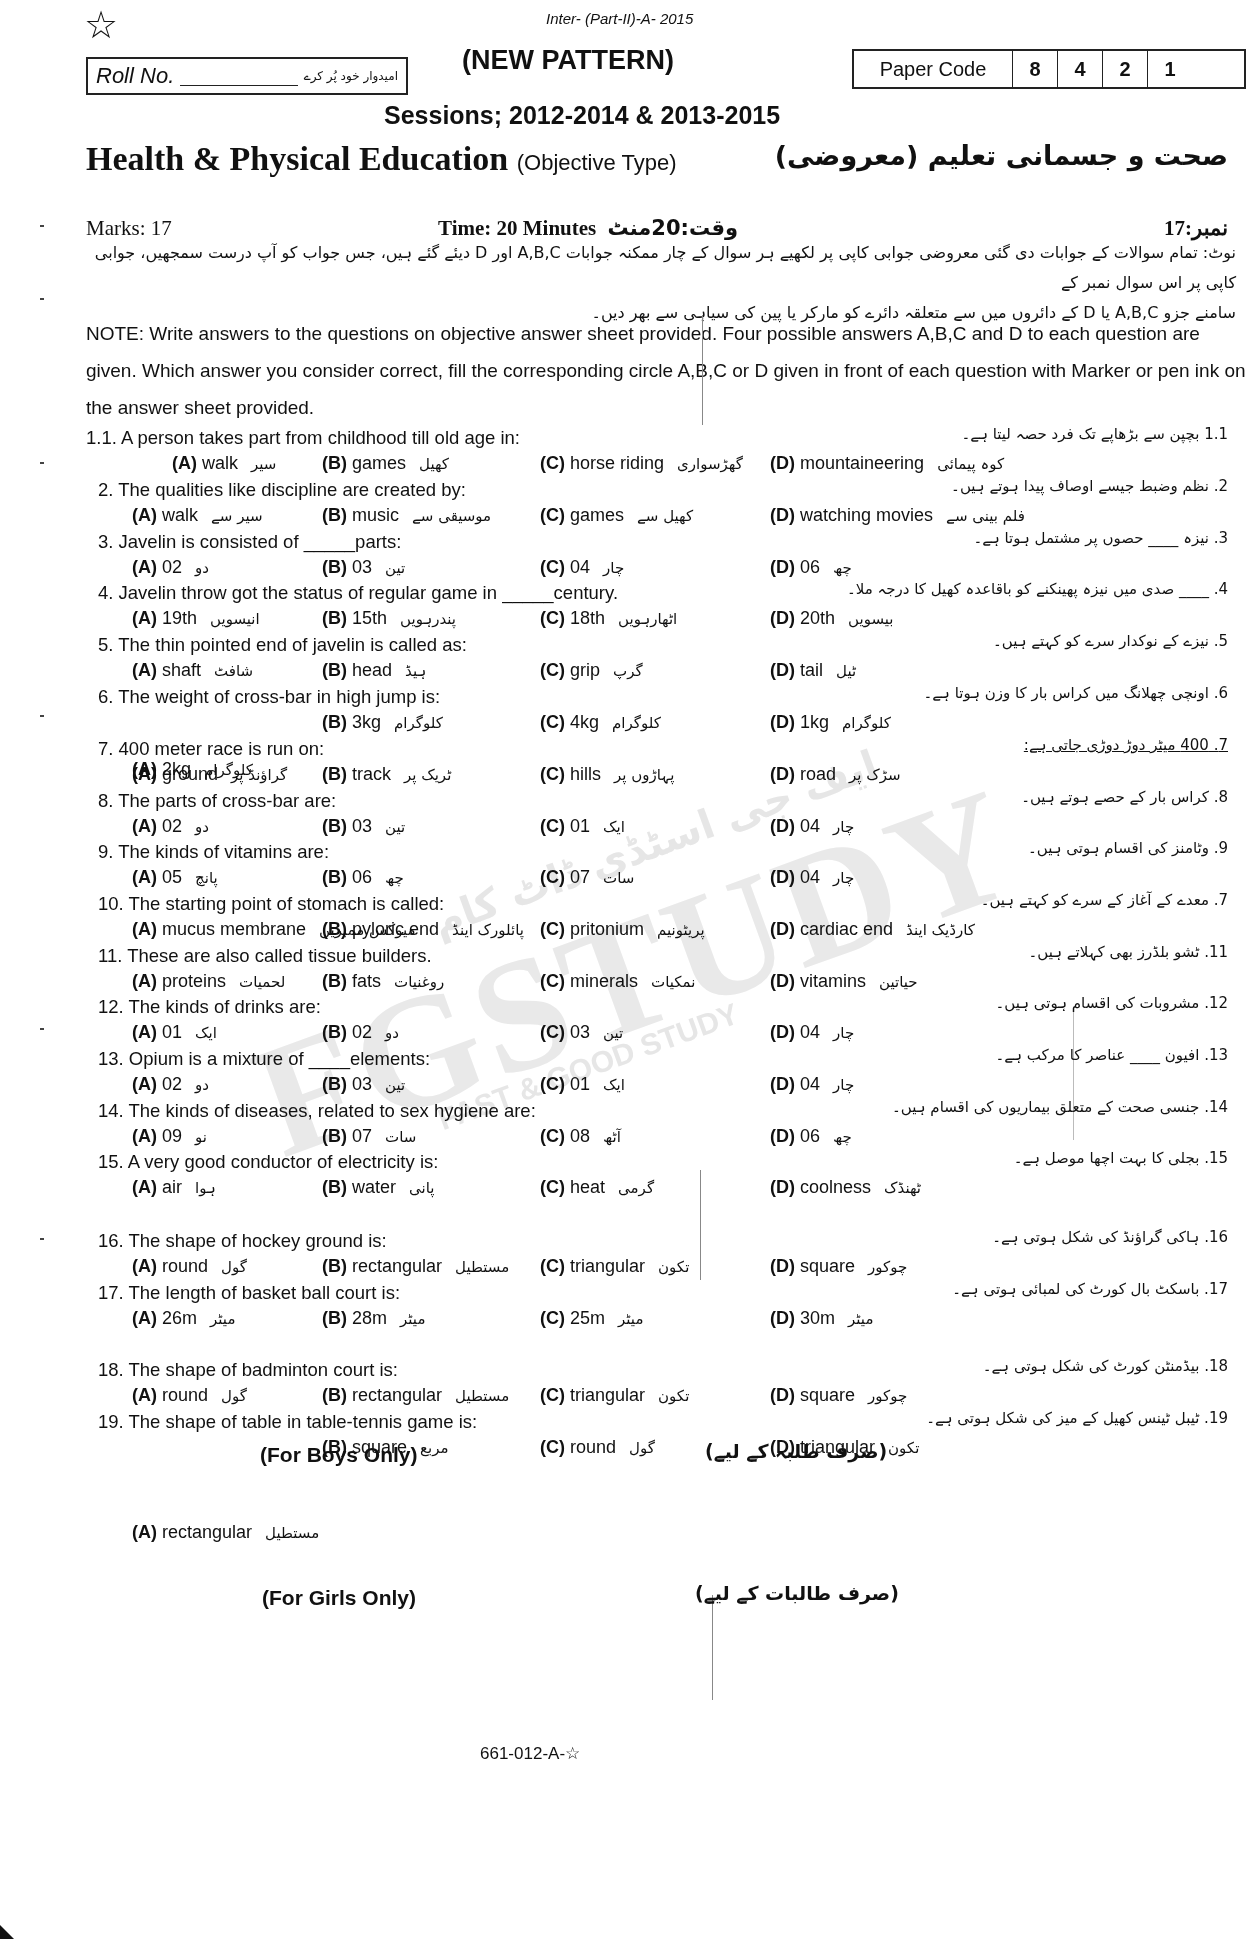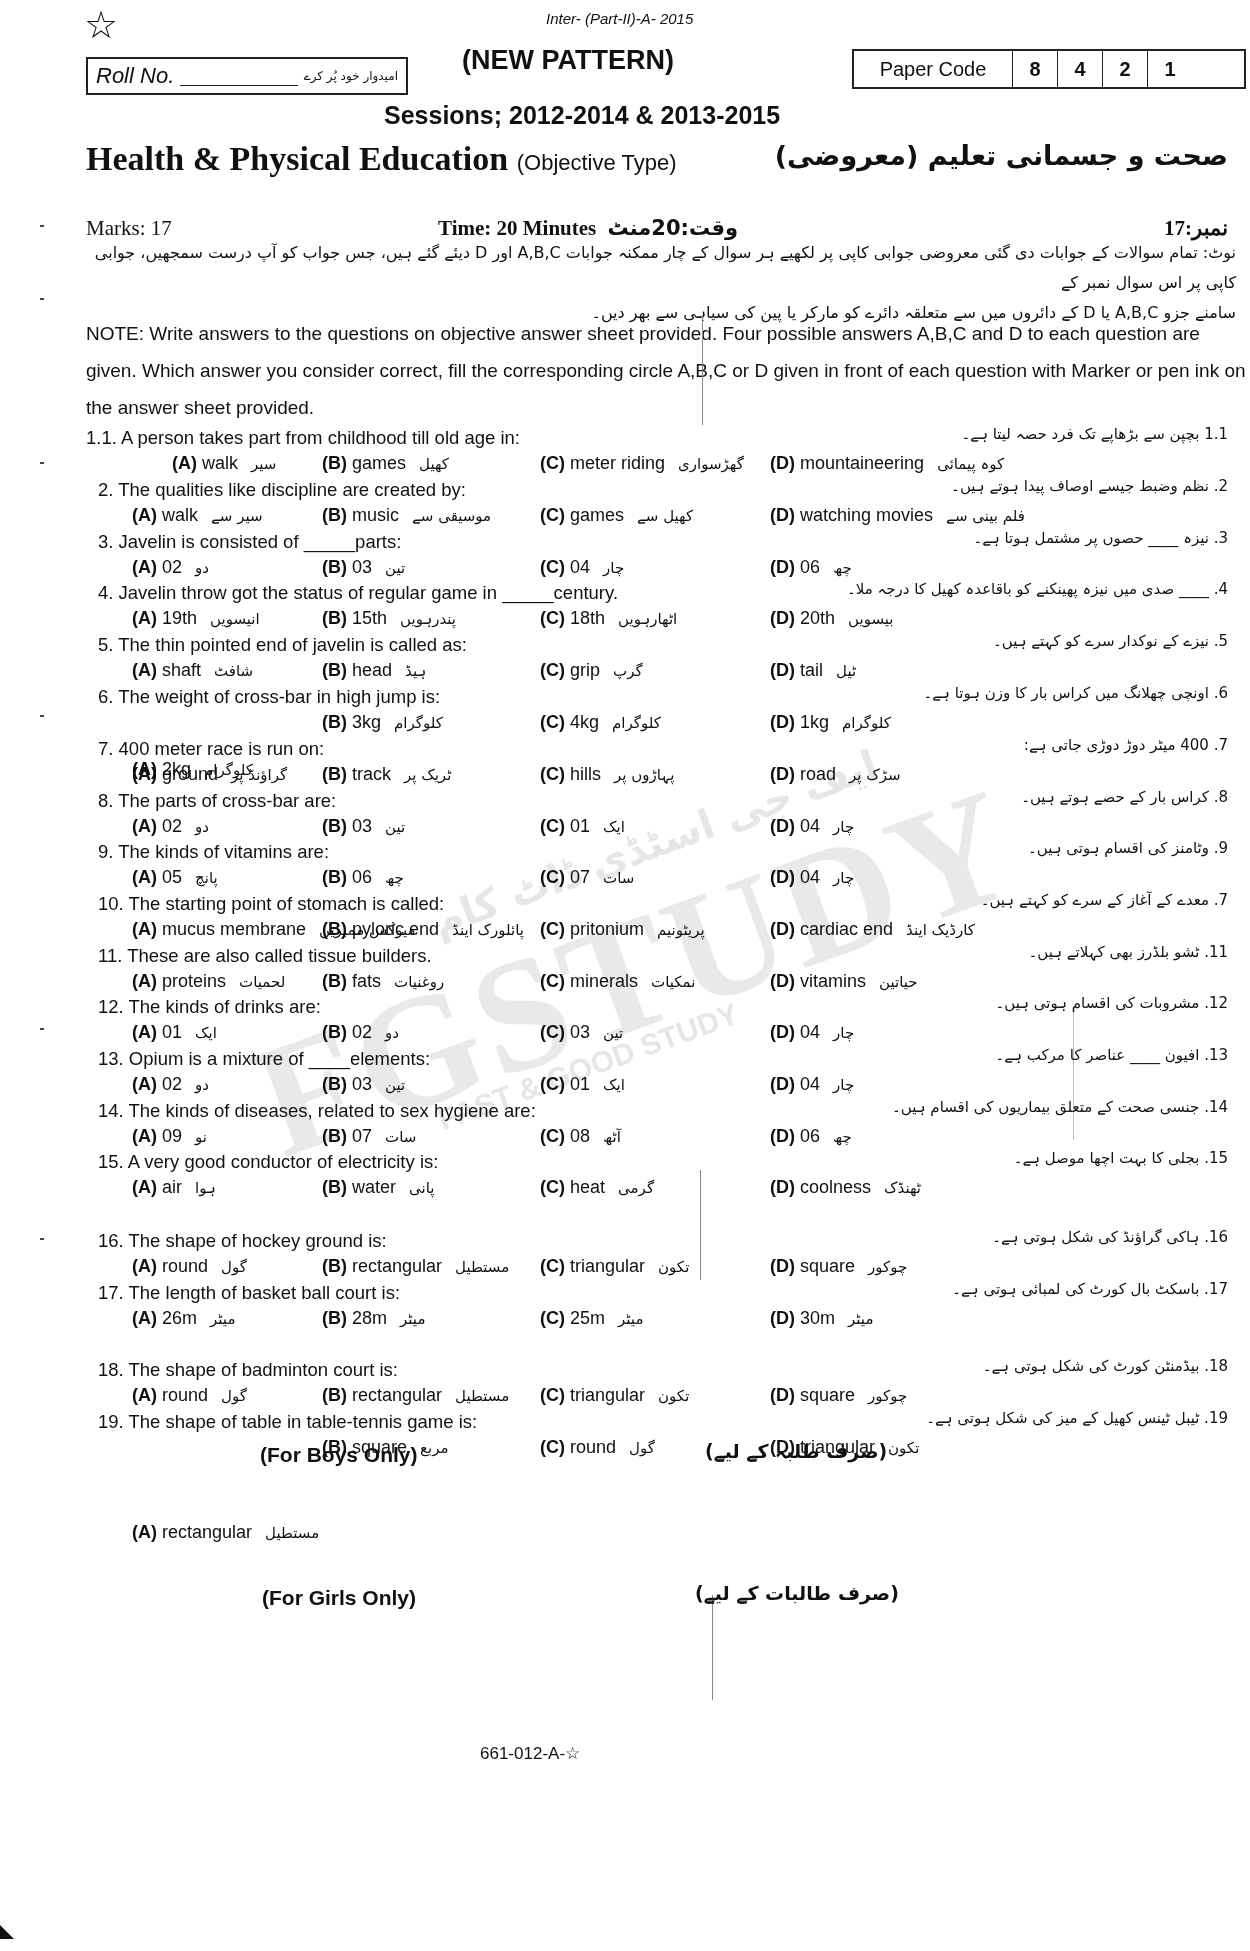--- a/index.html
+++ b/index.html
@@ -109,21 +109,21 @@
          <span>walk</span>
          <span class="u">سیر</span>
        </div>
        <div class="abs opt" style="left:322px;top:453px;">
          <span class="letter">(B)</span>
          <span>games</span>
          <span class="u">کھیل</span>
        </div>
        <div class="abs opt" style="left:540px;top:453px;">
          <span class="letter">(C)</span>
-         <span>meter riding</span>
+         <span>horse riding</span>
          <span class="u">گھڑسواری</span>
        </div>
        <div class="abs opt" style="left:770px;top:453px;">
          <span class="letter">(D)</span>
          <span>mountaineering</span>
          <span class="u">کوہ پیمائی</span>
        </div>
     </div>
     <div>
       <div class="abs q" style="left:98px;top:479px;">
@@ -258,21 +258,21 @@
          <span class="letter">(D)</span>
          <span>1kg</span>
          <span class="u">کلوگرام</span>
        </div>
     </div>
     <div>
       <div class="abs q" style="left:98px;top:738px;">
          <span>7.</span>
          <span>400 meter race is run on:</span>
        </div>
-       <div class="abs urdu qurdu" style="right:22px;top:736px;">7. 400 میٹر دوڑ دوڑی جاتی ہے:</div>
+       <div class="abs urdu qurdu" style="right:22px;top:736px;text-decoration:underline;">7. 400 میٹر دوڑ دوڑی جاتی ہے:</div>
        <div class="abs opt" style="left:132px;top:764px;">
          <span class="letter">(A)</span>
          <span>ground</span>
          <span class="u">گراؤنڈ پر</span>
        </div>
        <div class="abs opt" style="left:322px;top:764px;">
          <span class="letter">(B)</span>
          <span>track</span>
          <span class="u">ٹریک پر</span>
        </div>

